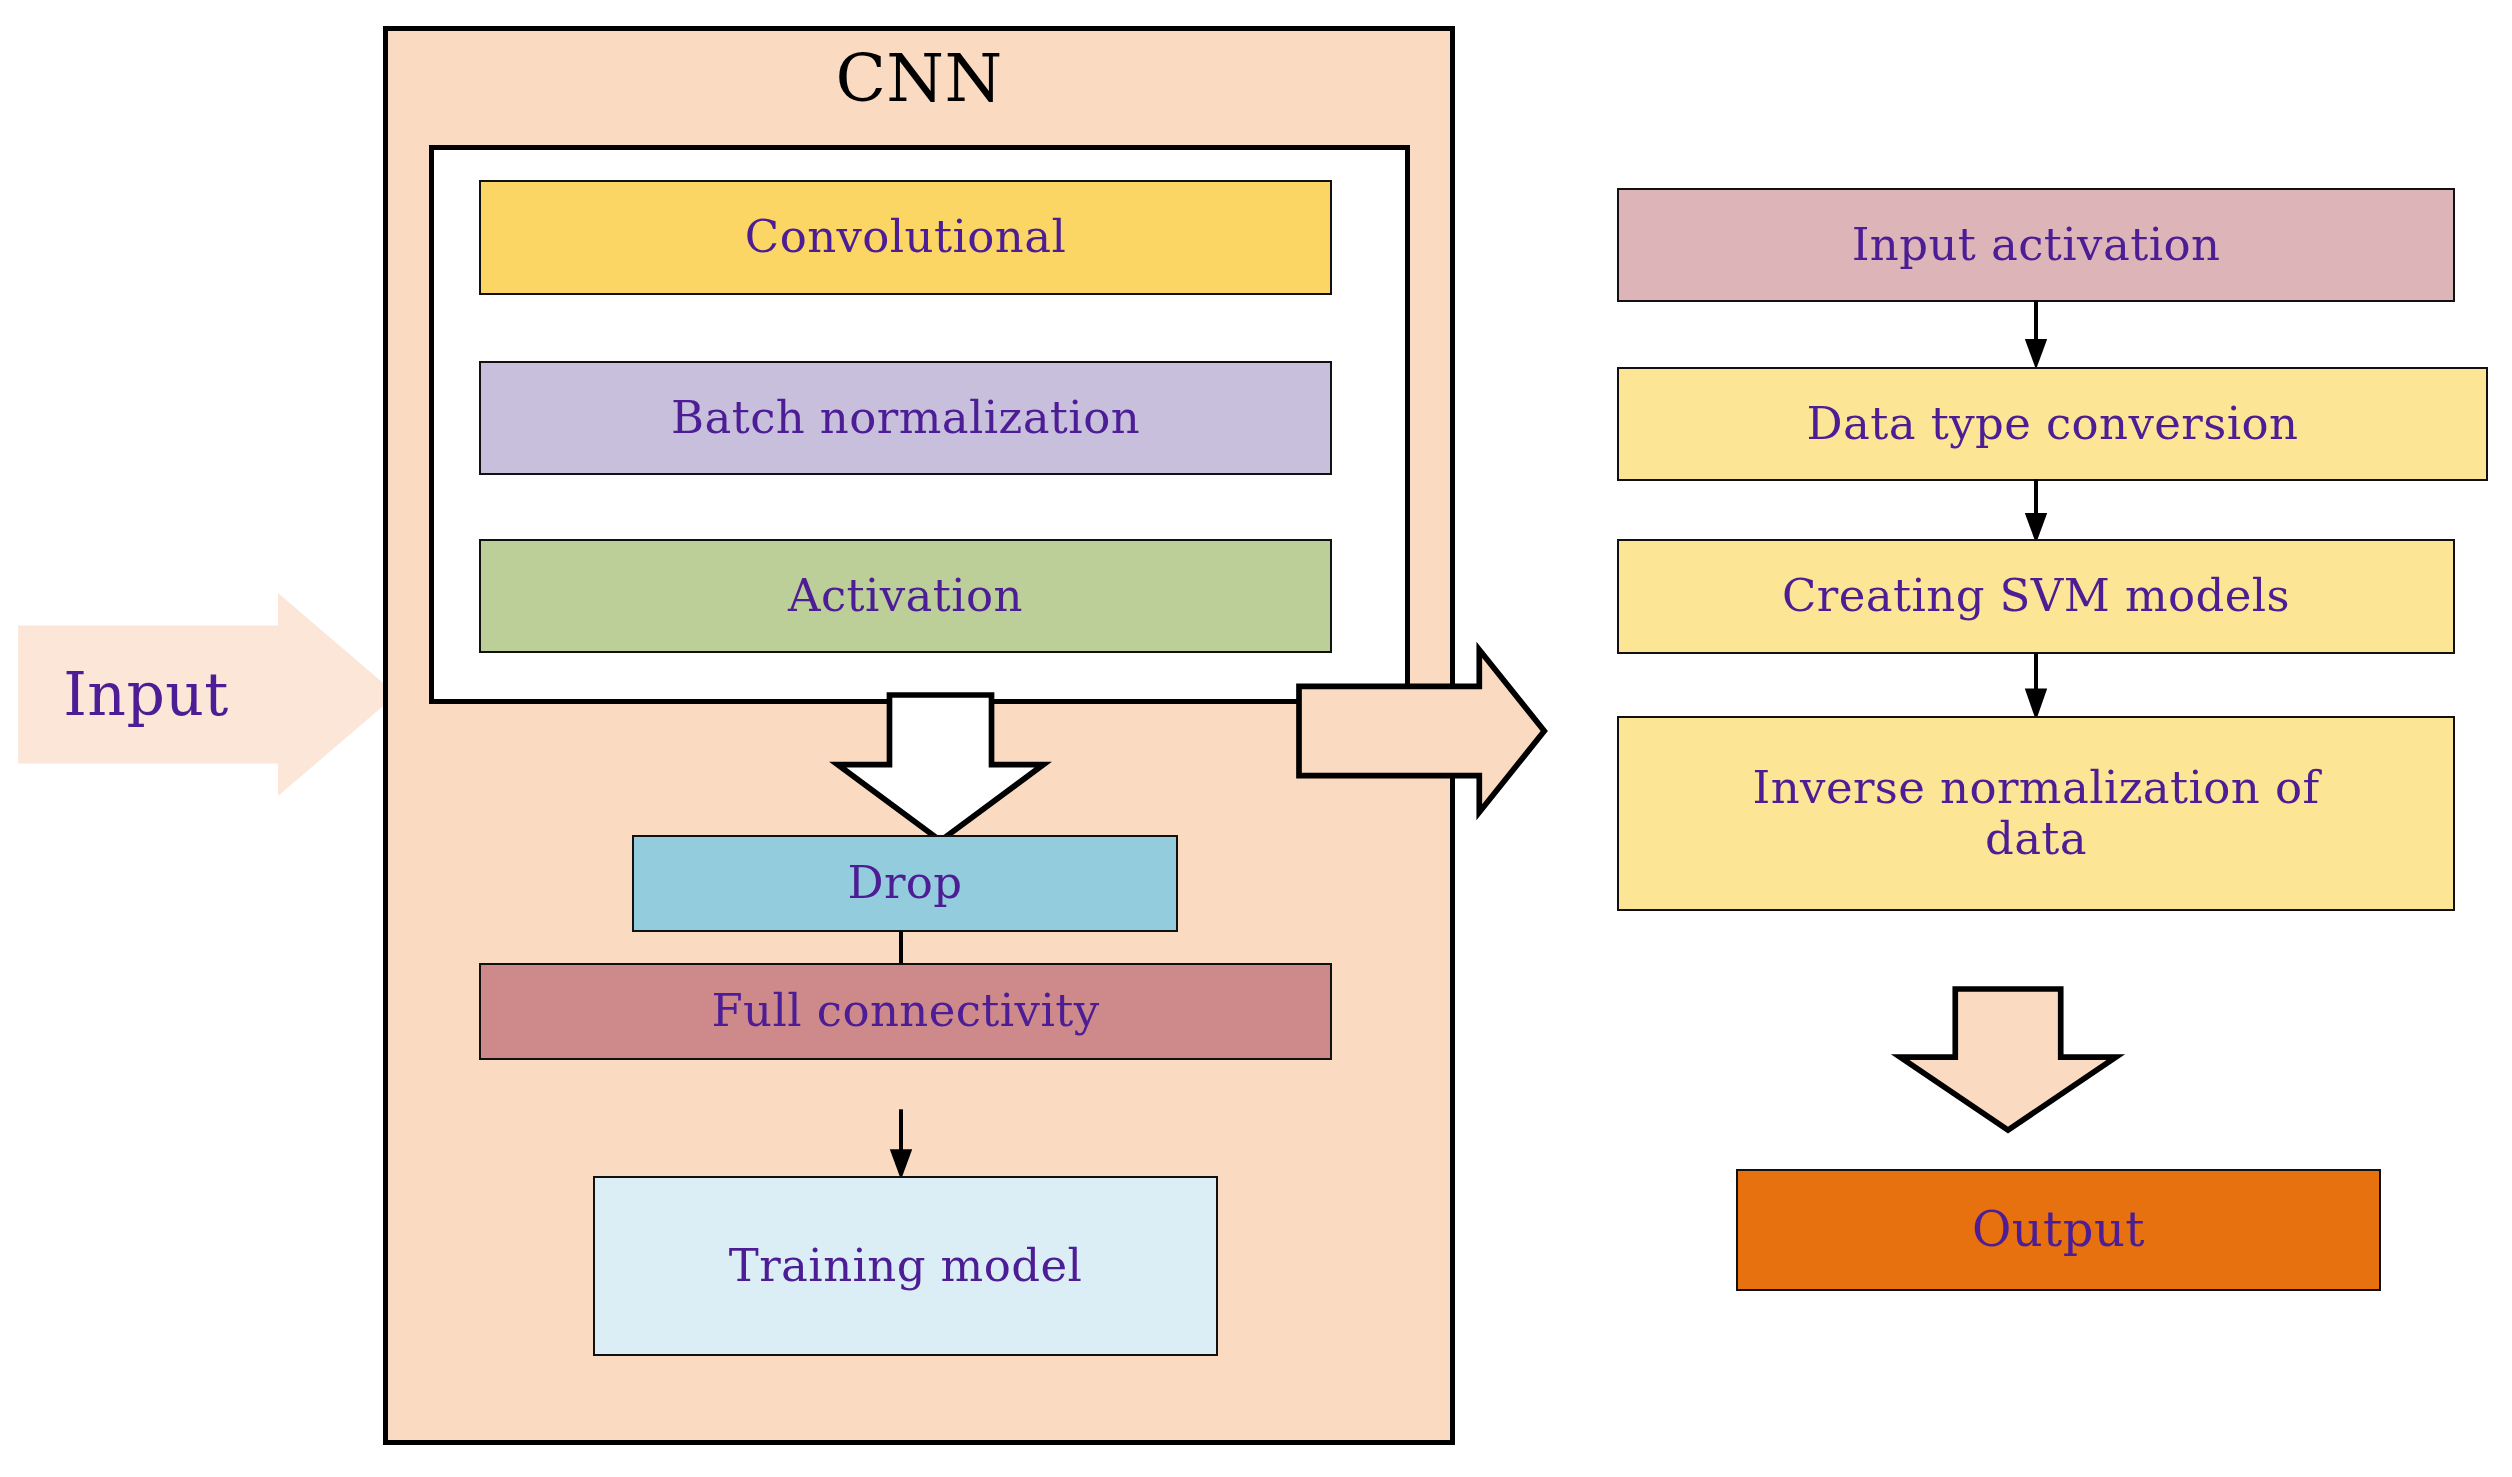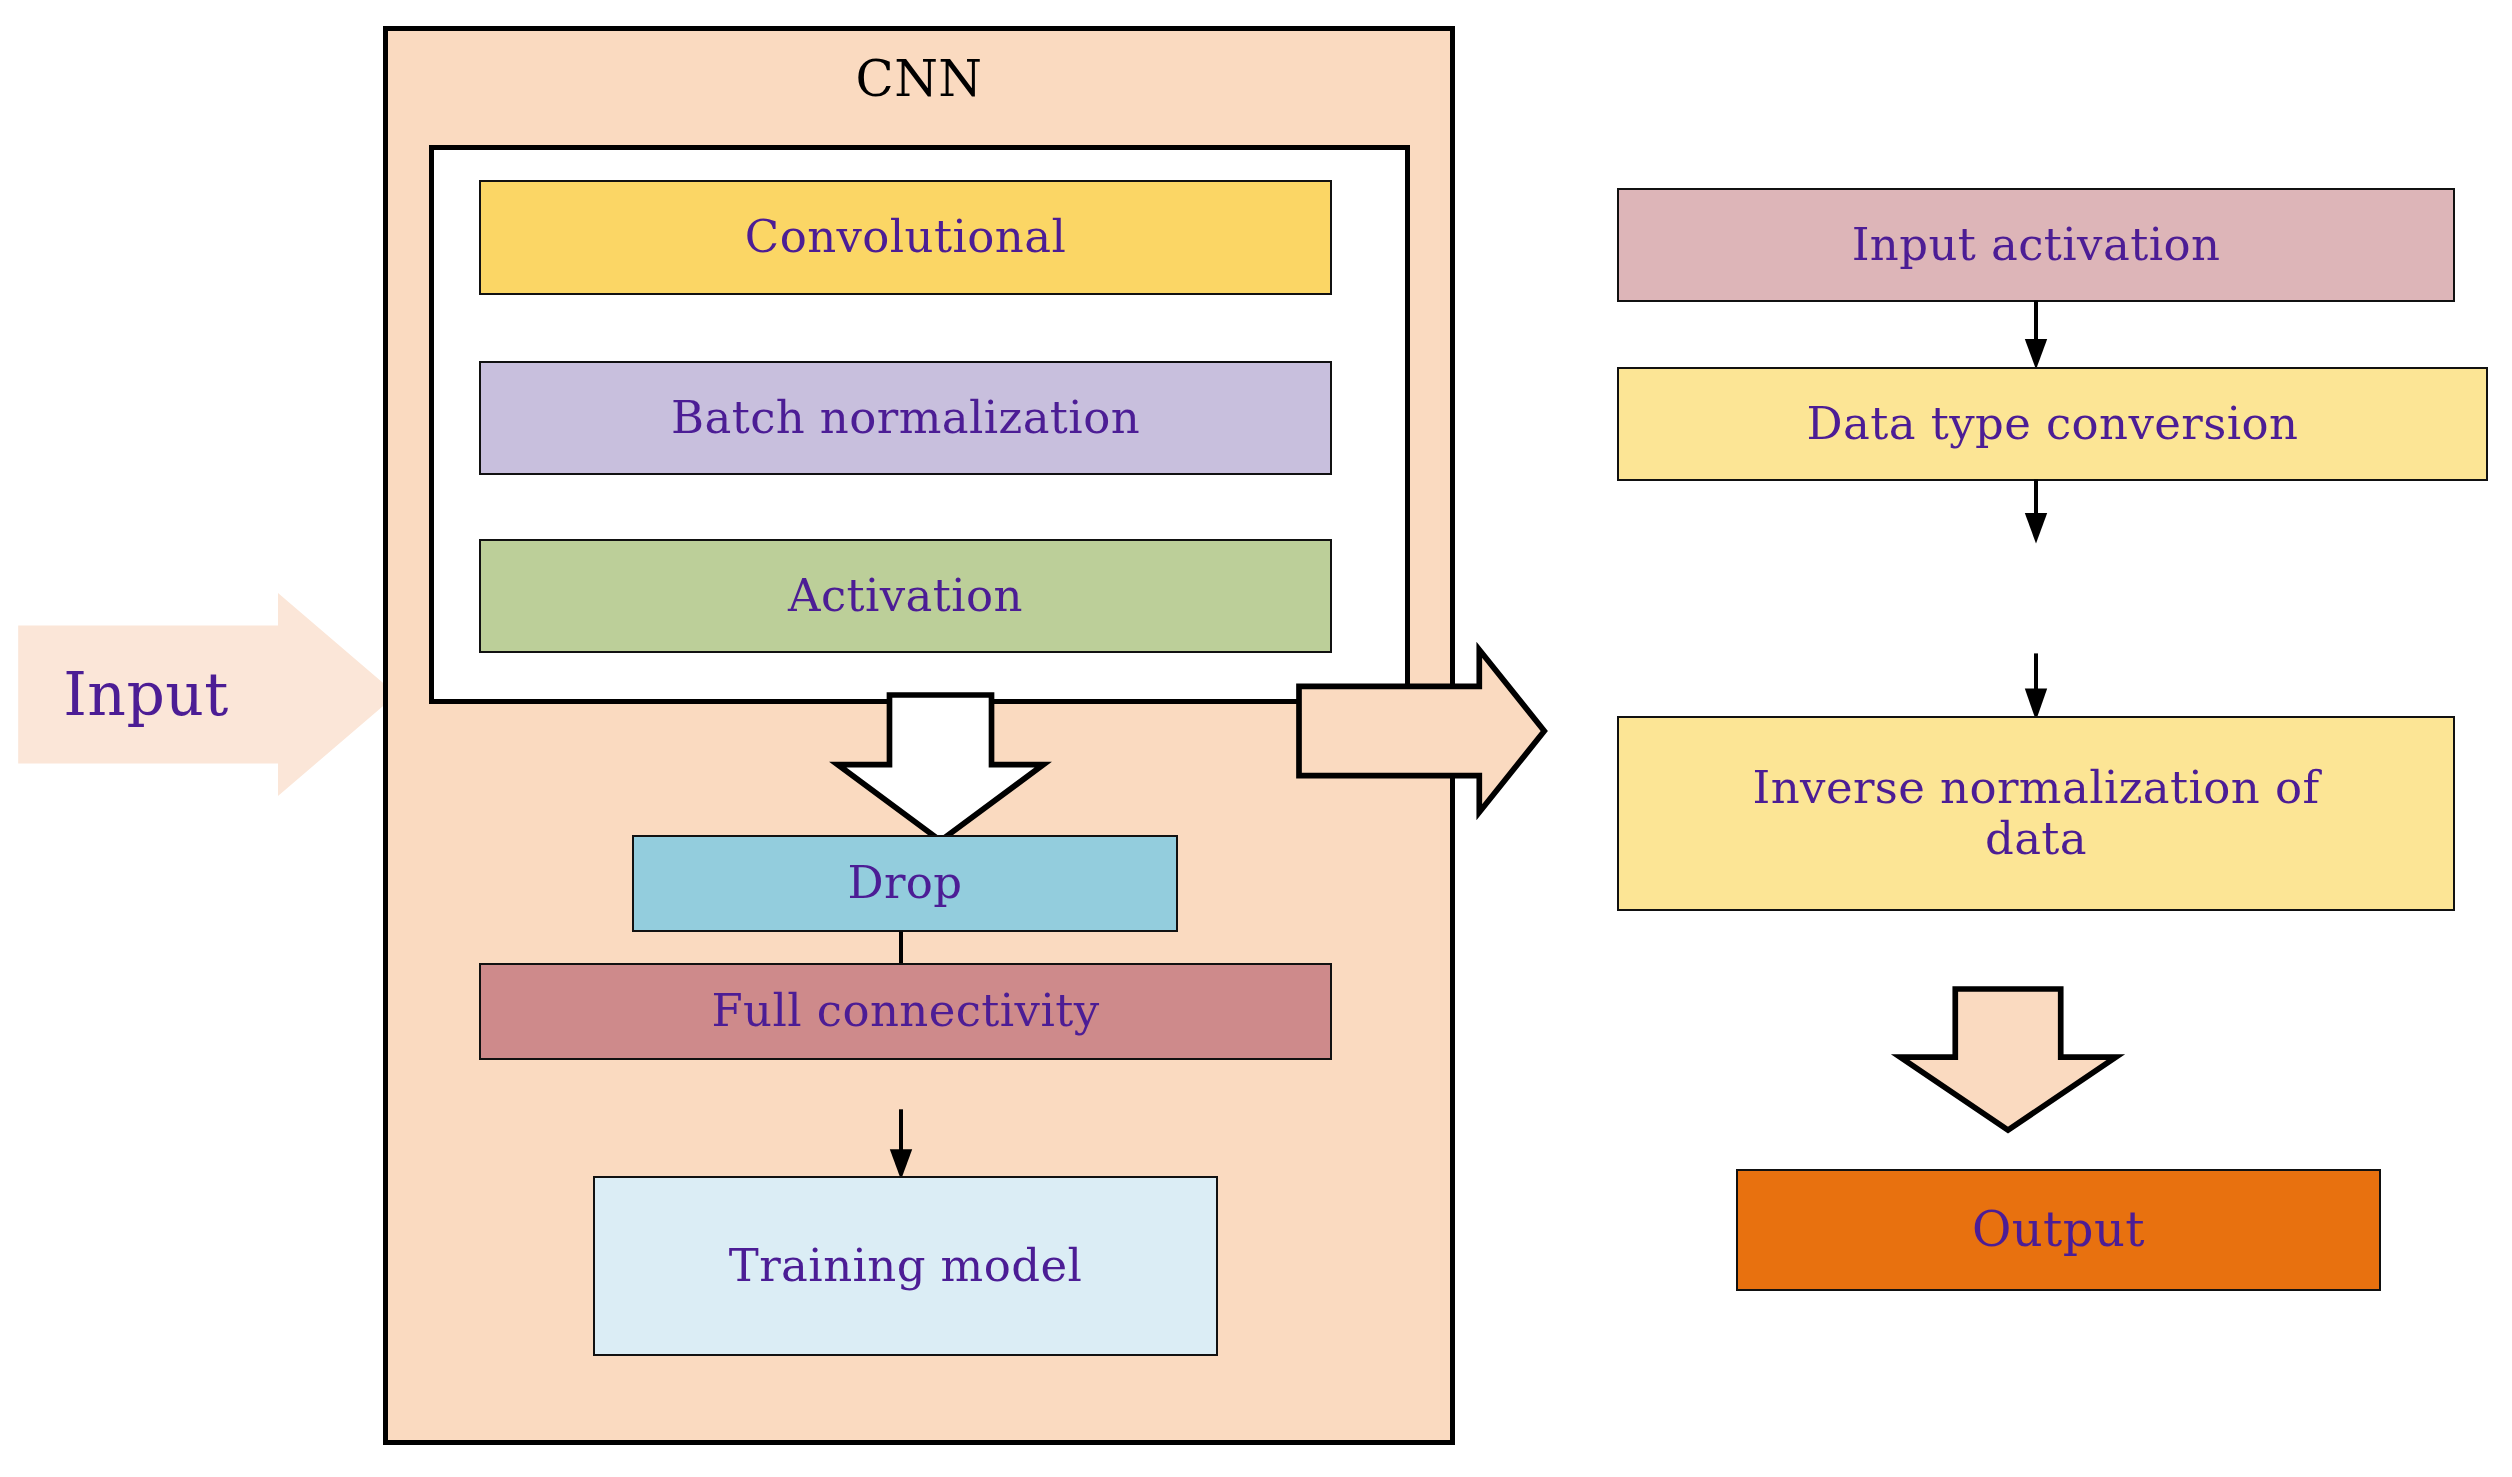--- a/index.html
+++ b/index.html
@@ -28,21 +28,21 @@
     white-space:pre-line;
   }
 
   
   .panel{border:5.7px solid #000000;}
   #cnn-panel{left:383px;top:26px;width:1072px;height:1419px;background:#FADAC0;}
   #svm-panel{left:1559px;top:26px;width:929px;height:997px;background:#F6C295;}
 
   .panel-title{
     position:absolute;left:0;right:0;top:11.4px;height:73px;
-    font-size:50px;color:#000;
+    font-size:66px;color:#000;
   }
 
   
   #cnn-inner{
     left:429px;top:145px;width:981px;height:559px;
     background:#ffffff;border:5.7px solid #000000;
   }
 
   
   .box{border:2.4px solid #111111;}
@@ -142,20 +142,23 @@
 
   <div class="abs box ctr" id="box-dtc">
     <span class="lbl">Data type conversion</span>
   </div>
 
   <svg class="thin-arrow" style="left:2020px;top:479px;" width="32" height="65" viewBox="0 0 40 80">
     <line x1="20" y1="0" x2="20" y2="48" stroke="#000" stroke-width="5"></line>
     <polygon points="6,42 34,42 20,80" fill="#000"></polygon>
   </svg>
 
+  <div class="abs box ctr" id="box-csvm">
+    <span class="lbl">Creating SVM models</span>
+  </div>
 
   <svg class="thin-arrow" style="left:2020px;top:653px;" width="32" height="68" viewBox="0 0 40 84">
     <line x1="20" y1="0" x2="20" y2="50" stroke="#000" stroke-width="5"></line>
     <polygon points="6,44 34,44 20,84" fill="#000"></polygon>
   </svg>
 
   <div class="abs box ctr" id="box-invn">
     <span class="lbl">Inverse normalization of
 data</span>
   </div>

